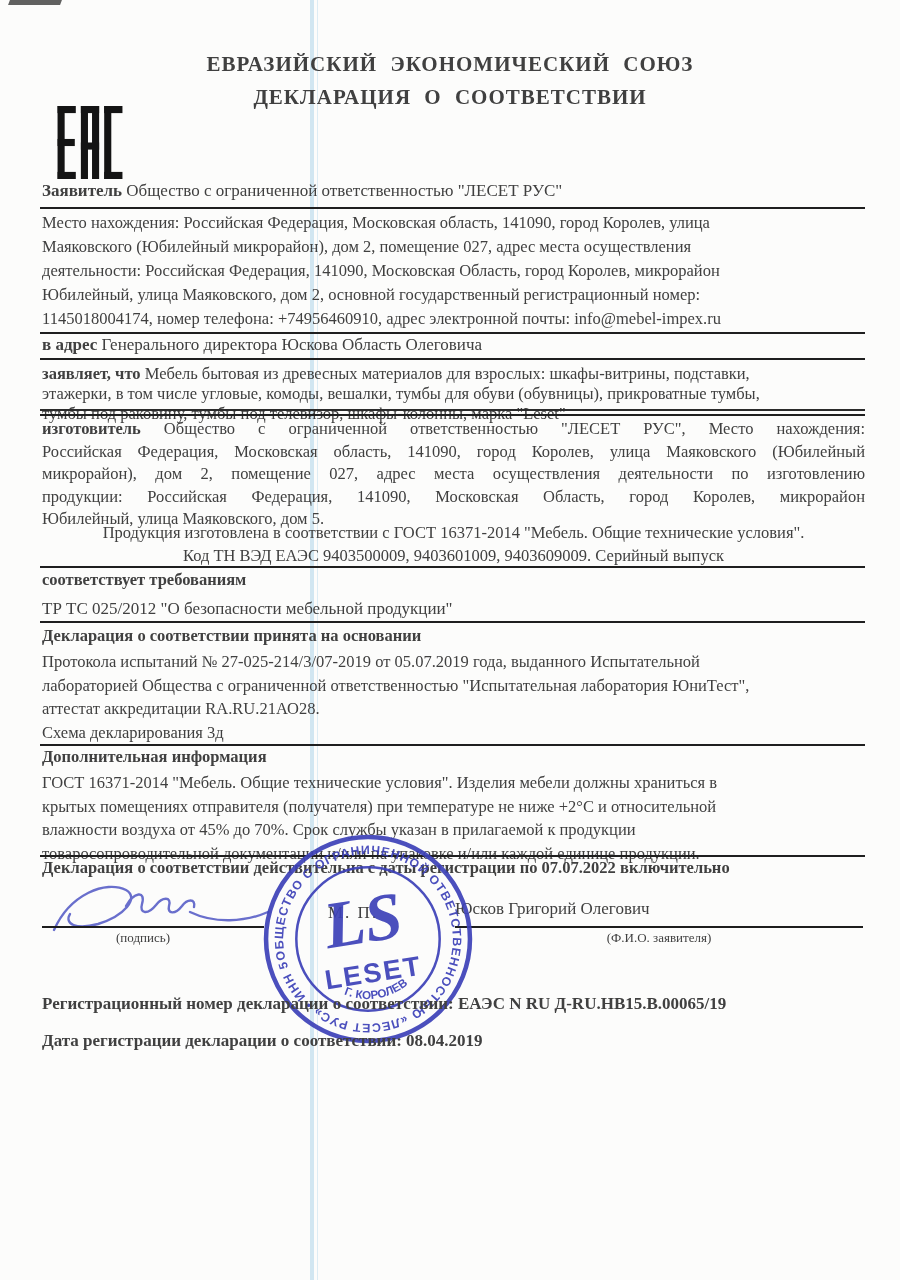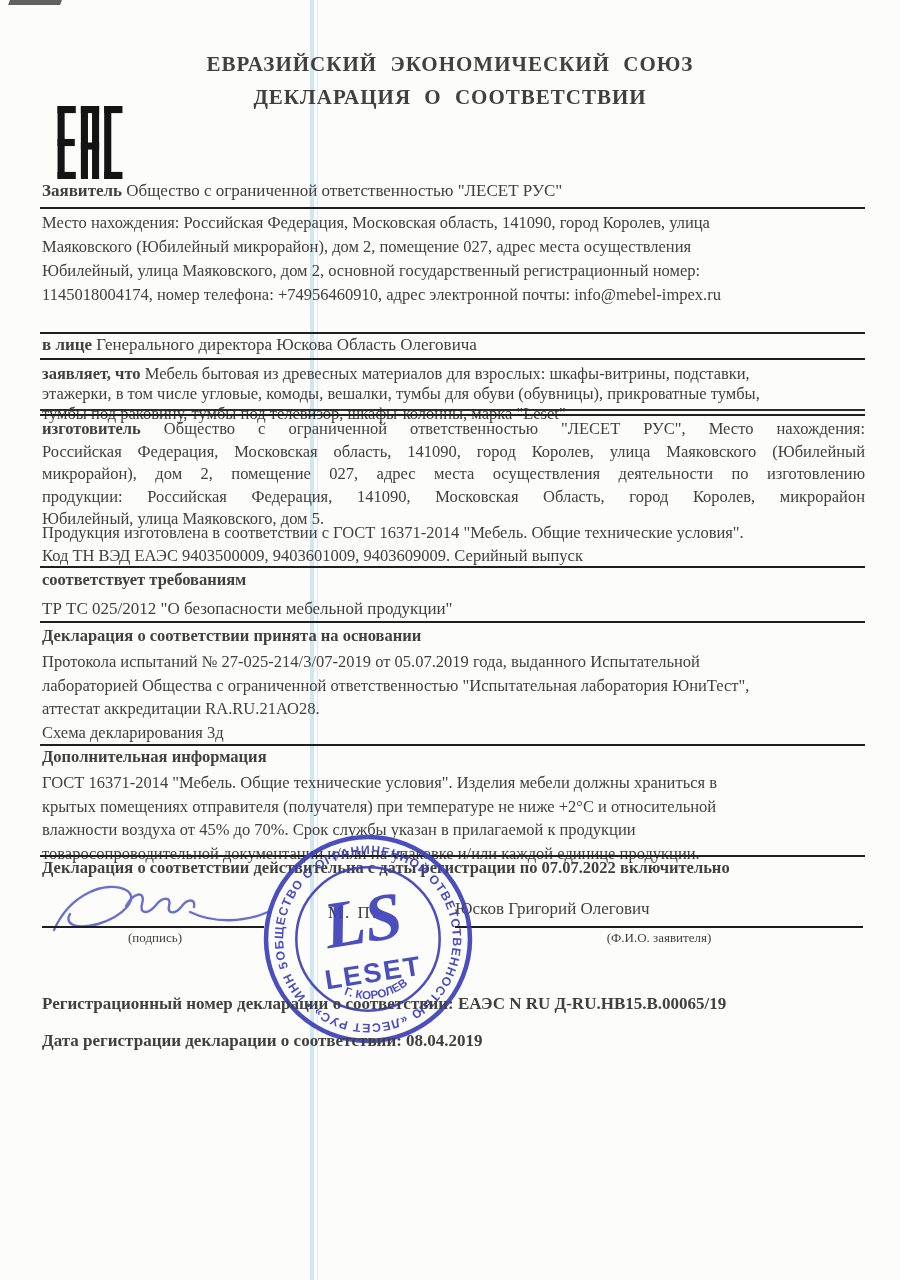--- a/index.html
+++ b/index.html
@@ -14,21 +14,21 @@
   .smudge{position:absolute;left:9px;top:0;width:52px;height:5px;background:#3a3a3a;transform:skewX(-20deg);opacity:.8;}
   .titles{position:absolute;left:0;right:0;top:48px;text-align:center;font-weight:bold;font-size:21px;letter-spacing:1px;word-spacing:7px;line-height:33px;}
   .eac{position:absolute;left:57px;top:106px;}
   .row{position:absolute;left:42px;width:823px;font-size:17px;}
   .b{font-weight:bold;}
   .divider{position:absolute;left:40px;width:825px;height:2px;background:#1f1f1f;}
   .thin{height:1.5px;background:#2b2b2b;}
   .para{position:absolute;left:42px;width:805px;font-size:16.5px;}
   .lh24 div{line-height:24px;}
   .lh23 div{line-height:23.5px;}
-  .lh22 div{line-height:22.5px;}
+  .lh22 div{line-height:22.5px;text-align:center;}
   .lh20 div{line-height:20px;}
   .just div{text-align:justify;text-align-last:justify;}
   .just [data-bind-lines] div:last-child{text-align-last:left;}
   .wide{width:823px;}
   .heading{position:absolute;left:42px;font-size:16.5px;font-weight:bold;}
   .sig-line{position:absolute;height:2px;background:#1d1d1d;}
   .sub-label{position:absolute;font-size:13px;text-align:center;}
   .fio-name{position:absolute;font-size:17px;}
   .mp{position:absolute;left:328px;top:903px;font-size:17px;letter-spacing:2px;}
   .regline{position:absolute;left:42px;width:830px;font-size:17px;font-weight:bold;}
@@ -71,29 +71,30 @@
     <span class="b" data-bind="applicant.label">Заявитель</span>
     <span data-bind="applicant.name">Общество с ограниченной ответственностью "ЛЕСЕТ РУС"</span>
   </div>
 
   <div class="divider" style="top:207px"></div>
 
   <div class="para lh24" style="top:211px;width:808px">
     <div data-bind-lines="applicant.address_lines">
         <div>Место нахождения: Российская Федерация, Московская область, 141090, город Королев, улица</div>
         <div>Маяковского (Юбилейный микрорайон), дом 2, помещение 027, адрес места осуществления</div>
+        <div>деятельности: Российская Федерация, 141090, Московская Область, город Королев, микрорайон</div>
         <div>Юбилейный, улица Маяковского, дом 2, основной государственный регистрационный номер:</div>
         <div>1145018004174, номер телефона: +74956460910, адрес электронной почты: info@mebel-impex.ru</div>
       </div>
   </div>
 
   <div class="divider" style="top:332px"></div>
 
   <div class="row" style="top:335px">
-    <span class="b" data-bind="applicant.in_person_label">в лице</span>
+    <span class="b" data-bind="applicant.in_person_label">в адрес</span>
     <span data-bind="applicant.in_person_text">Генерального директора Юскова Область Олеговича</span>
   </div>
 
   <div class="divider" style="top:358px"></div>
 
   <div class="para lh20 wide" style="top:364px">
     <div style="line-height:20px">
       <span class="b" data-bind="declares.label">заявляет, что</span>
       <span data-bind="declares.line1_rest">Мебель бытовая из древесных материалов для взрослых: шкафы-витрины, подставки,</span>
     </div>
@@ -162,21 +163,21 @@
   <div class="sig">
     <svg width="235" height="80" viewBox="0 0 235 80">
       <g fill="none" stroke="#5a60c8" stroke-width="2.4" stroke-linecap="round" opacity="0.9">
         <path d="M14,58 C 30,22 66,8 86,18 C 100,26 84,44 58,52 C 36,58 24,52 30,42"></path>
         <path d="M86,34 c 8,-14 20,-16 16,-2 c -3,10 6,11 14,1 c 6,-8 16,-9 13,1 c -2,8 6,9 13,0 c 5,-7 14,-8 12,1"></path>
         <path d="M150,40 C 175,52 205,50 228,40"></path>
       </g>
     </svg>
   </div>
   <div class="sig-line" style="top:926px;left:42px;width:222px"></div>
-  <div class="sub-label" style="top:930px;left:44px;width:222px" data-bind="signature_block.signature_caption">(подпись)</div>
+  <div class="sub-label" style="top:930px;left:32px;width:222px" data-bind="signature_block.signature_caption">(подпись)</div>
 
   <div class="mp" data-bind="signature_block.mp_label">М. П.</div>
 
   <div class="fio-name" style="top:899px;left:455px;width:408px" data-bind="signature_block.declarant_name">Юсков Григорий Олегович</div>
   <div class="sig-line" style="top:926px;left:455px;width:408px"></div>
   <div class="sub-label" style="top:930px;left:455px;width:408px" data-bind="signature_block.declarant_caption">(Ф.И.О. заявителя)</div>
 
   <div class="stamp">
     <svg width="212" height="212" viewBox="0 0 210 210">
       <defs>

